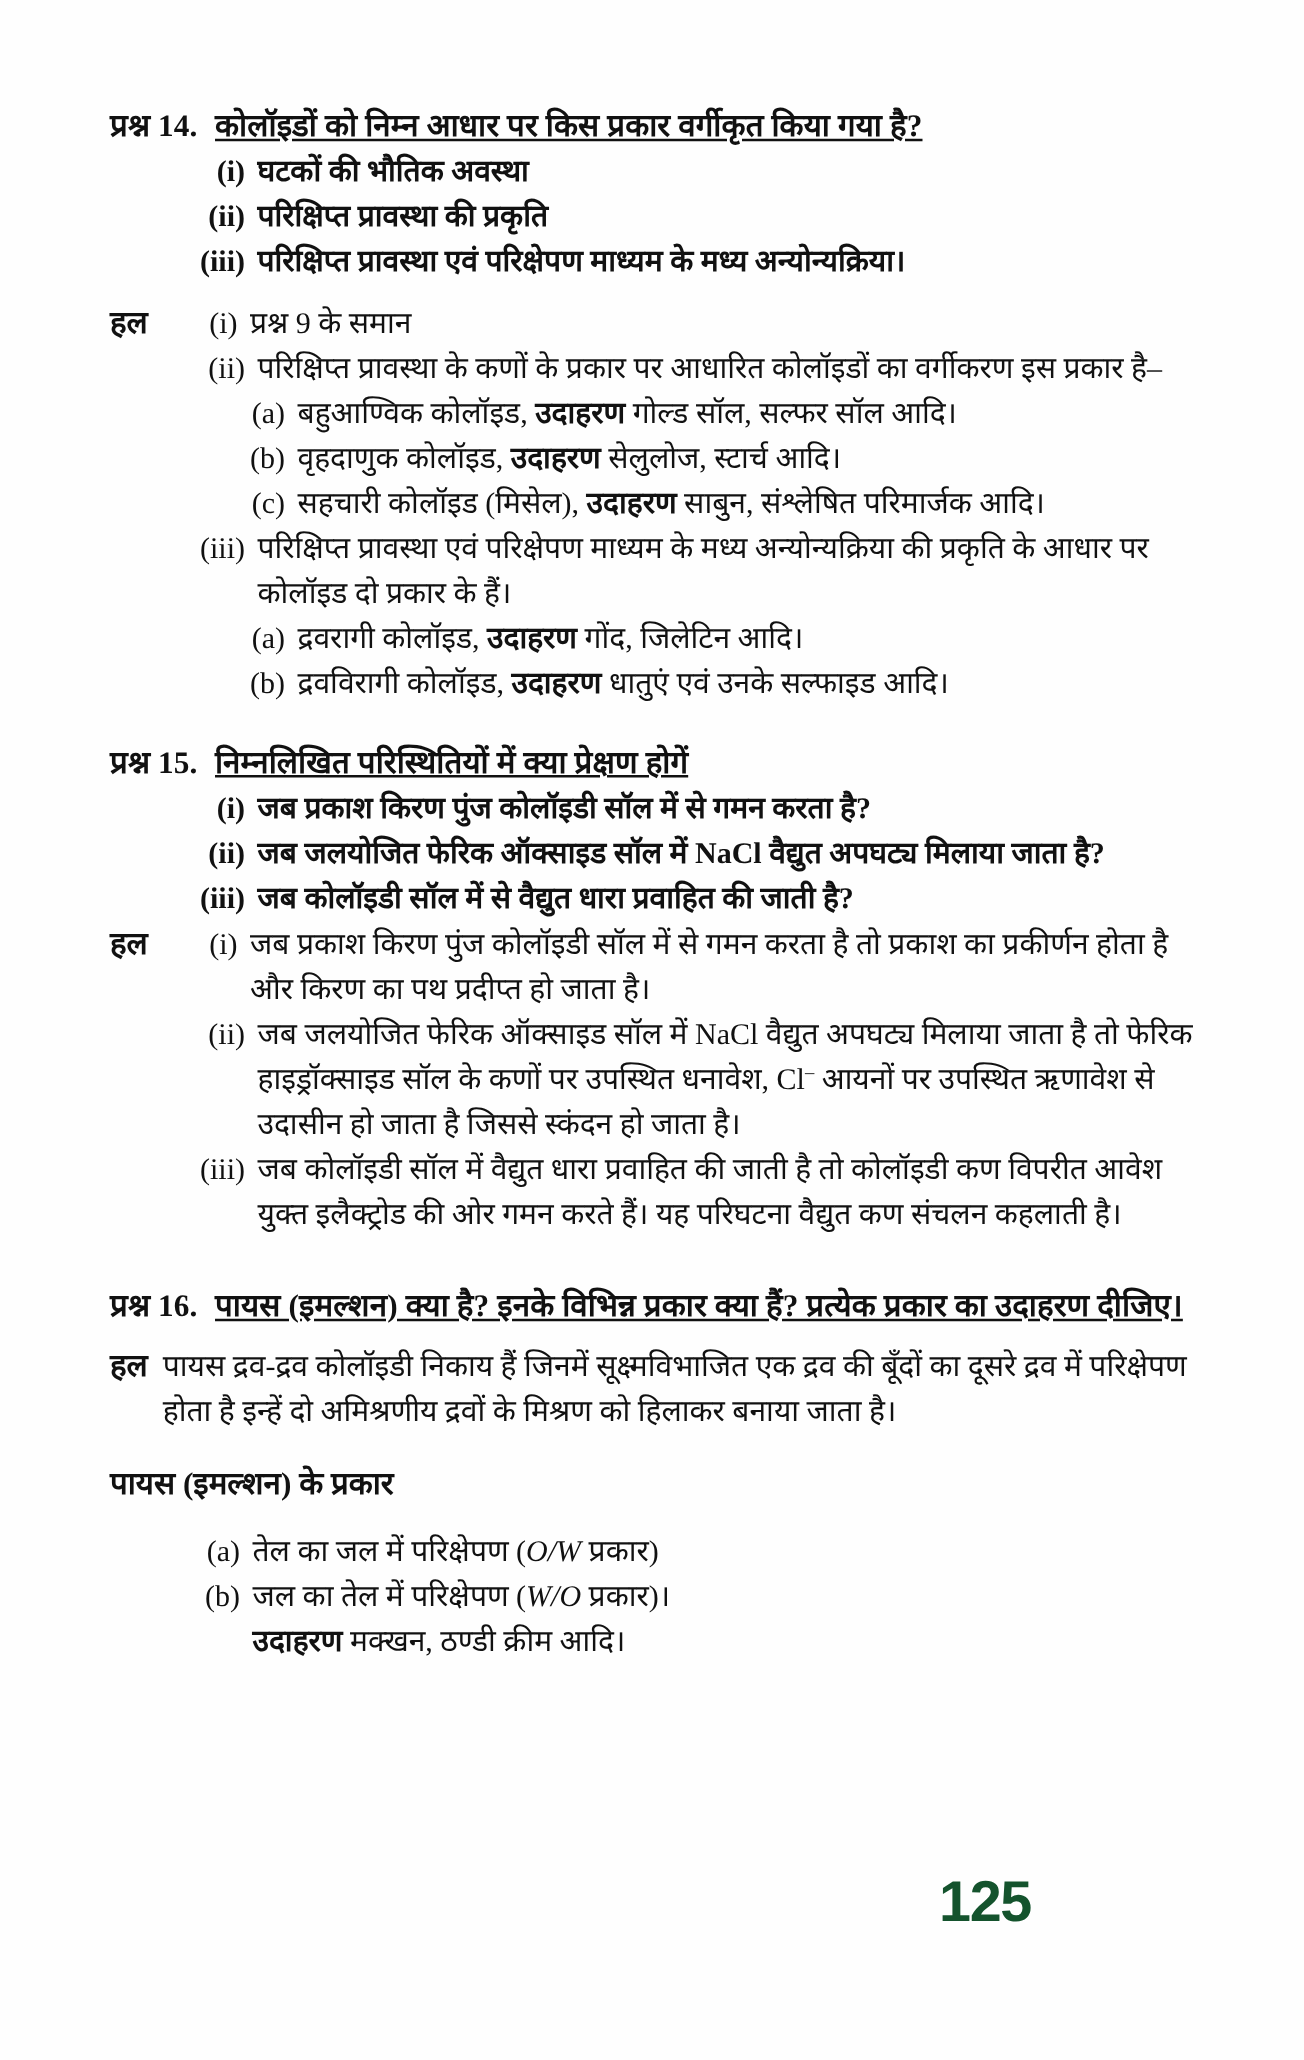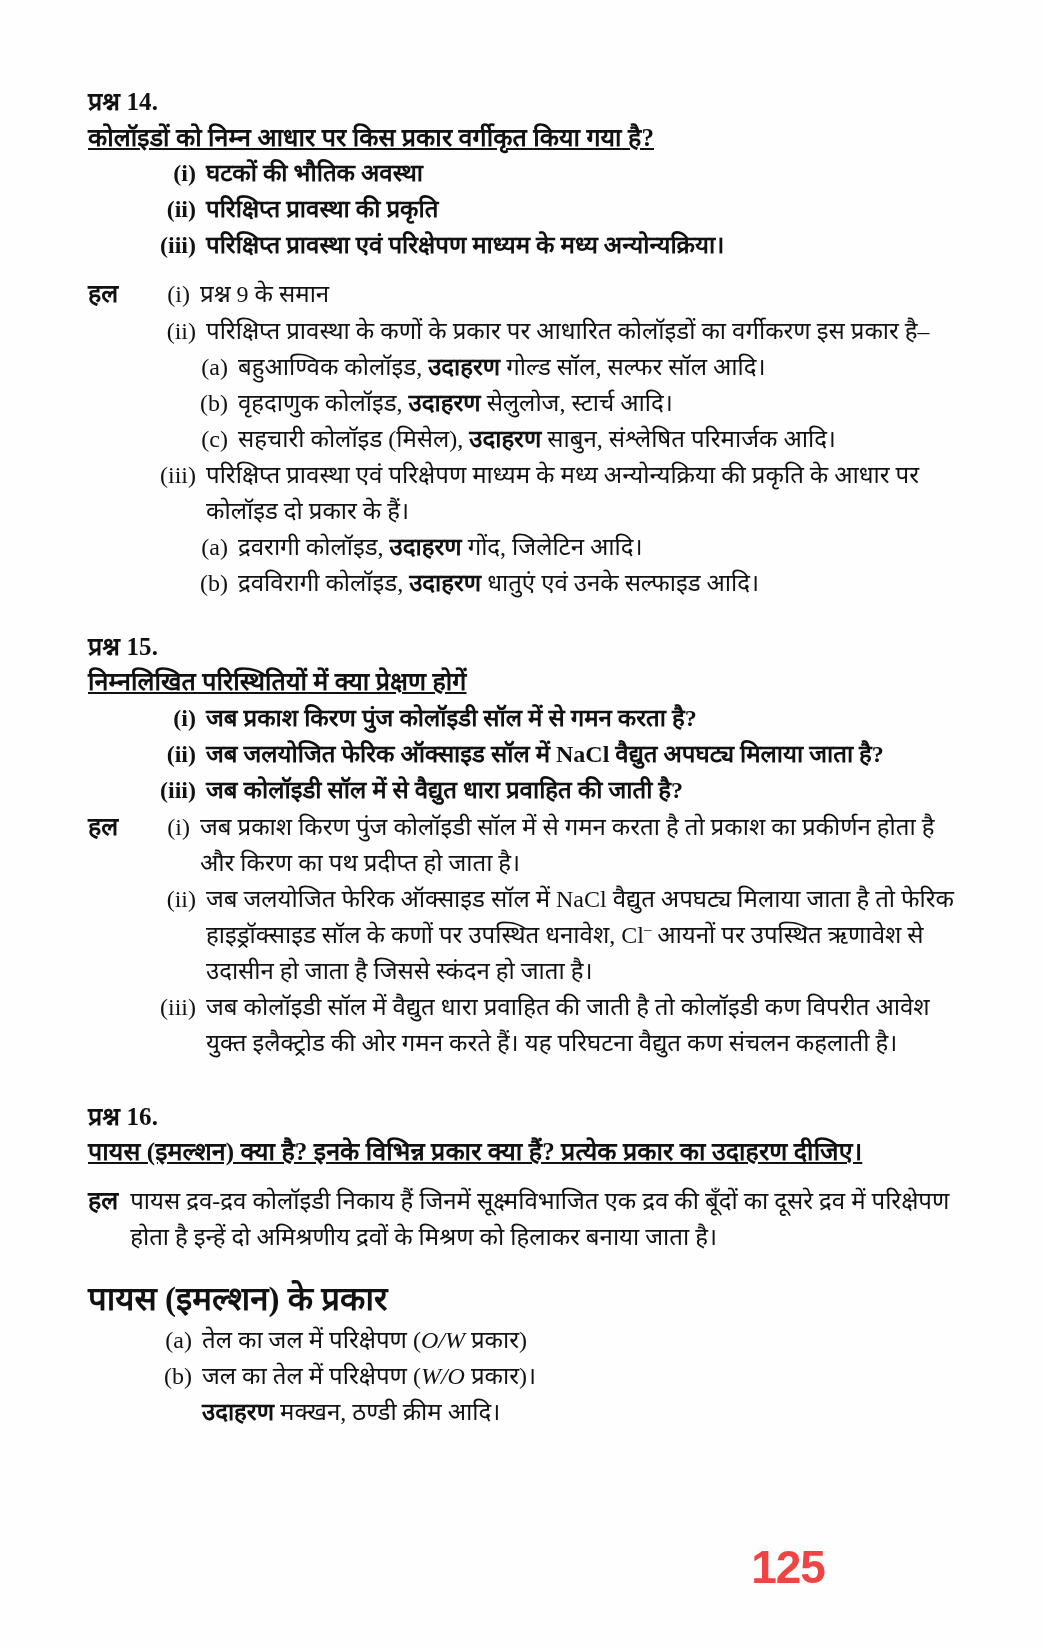--- a/index.html
+++ b/index.html
@@ -31,21 +31,20 @@
   
   .q-block { margin-bottom: 4px; }
 
   .q-head {
     display: flex;
     align-items: baseline;
     font-size: 25px;
     font-weight: bold;
     line-height: 1.42;
     letter-spacing: 0.1px;
-    flex-direction: column;
   }
   .q-head .q-label {
     white-space: nowrap;
     flex: 0 0 auto;
     margin-right: 14px;
   }
   .q-head .q-text { flex: 1 1 auto; text-decoration: underline; }
 
   .sol-row {
     display: flex;
@@ -98,47 +97,47 @@
     line-height: 1.5;
   }
   .para-hang .hl {
     font-weight: bold;
     flex: 0 0 auto;
     margin-right: 12px;
     font-size: 25px;
   }
 
   .section-title {
-    font-size: 33px;
+    font-size: 25px;
     font-weight: bold;
     margin-top: 20px;
-    margin-bottom: 2px;
+    margin-bottom: 22px;
     font-family: Liberation Serif, serif;
   }
 
   .gap-sm { height: 12px; }
   .gap-md { height: 24px; }
   .gap-lg { height: 34px; }
 
   
   sup.chg {
     font-size: 0.62em;
     vertical-align: super;
   }
 
   .page-number {
     position: absolute;
     left: 728px;
-    top: 1540px;
+    top: 1494px;
     width: 120px;
     text-align: center;
     font-family: "Liberation Sans", sans-serif;
     font-weight: bold;
     font-size: 46px;
-    color: #ef4444;
+    color: #14532d;
     letter-spacing: -1px;
   }
 </style>
 </head>
 <body>
 
 <div class="page">
   <div class="content">
 
     <div class="q-block">

